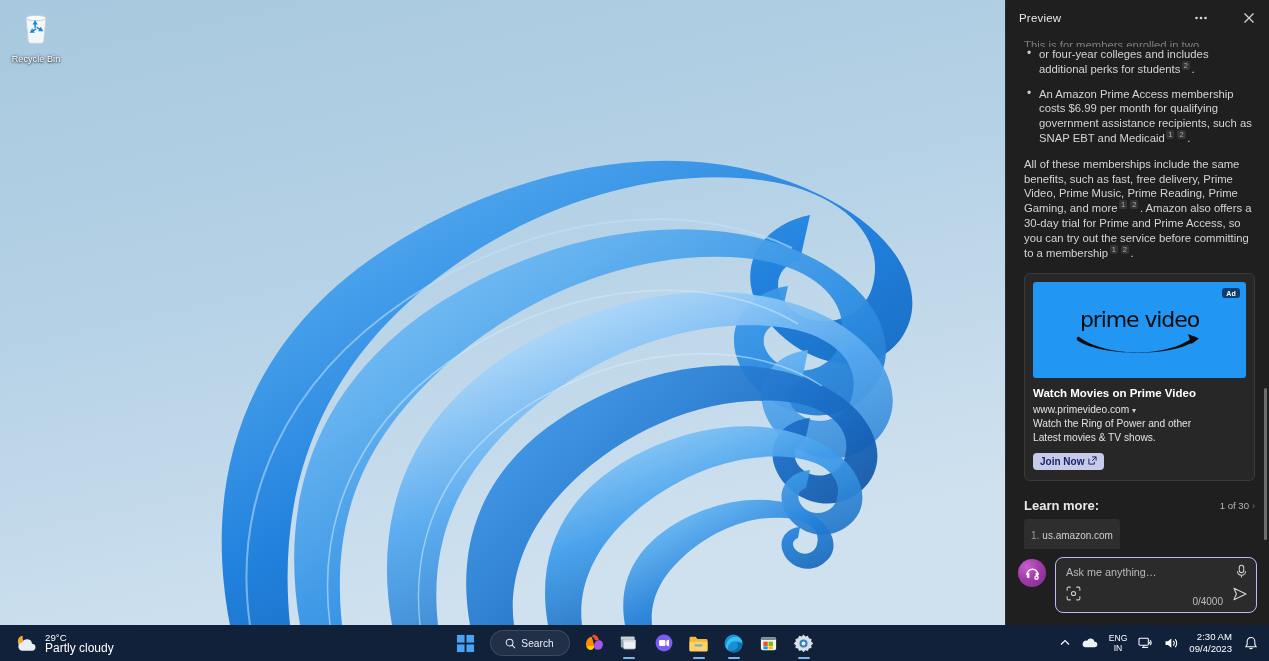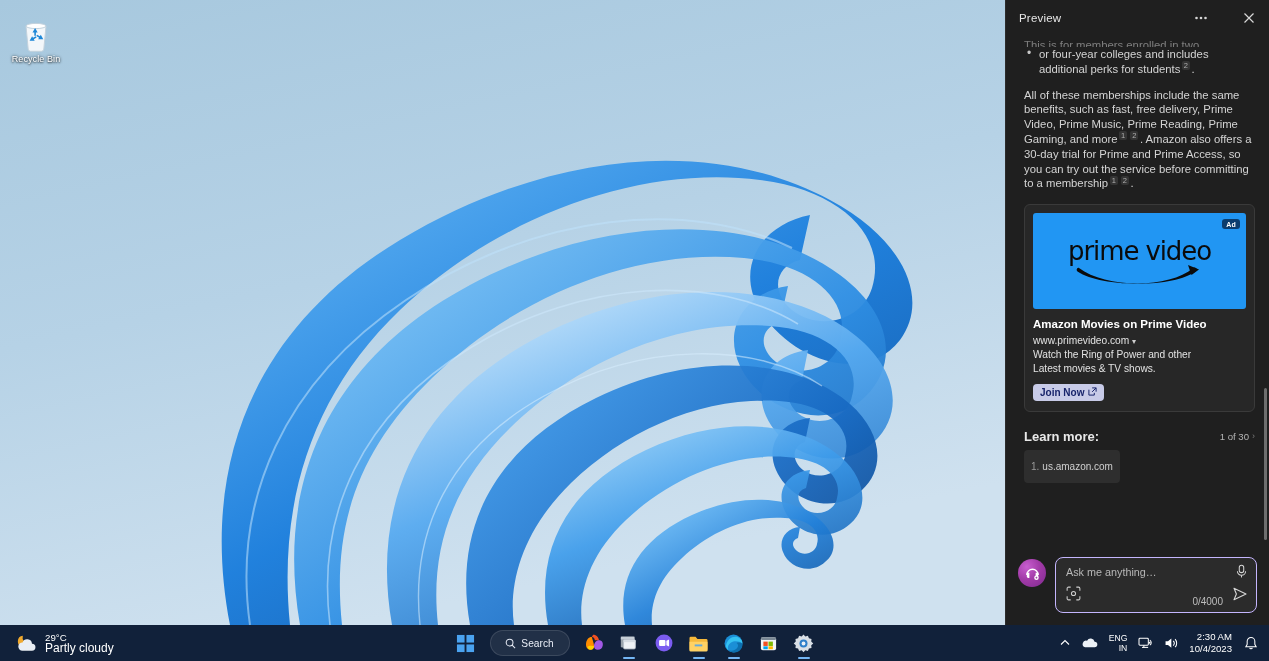--- a/index.html
+++ b/index.html
@@ -14,22 +14,22 @@
   #desktop {
     position: absolute; left: 0; top: 0; width: 1005px; height: 625px;
     background: linear-gradient(150deg,#9dc0da 0%, #a9c9df 28%, #b9d4e6 55%, #cfe0ee 100%);
     overflow: hidden;
   }
   .wp-wrap { position:absolute; left:0; top:0; width:1005px; height:625px; }
   .wp-wrap svg { display:block; }
 
   
   #recycle-bin {
-    position: absolute; left: 4px; top: 20px; width: 64px; height: 56px;
-    display: flex; flex-direction: column; align-items: center; gap: 2px;
+    position: absolute; left: 4px; top: 12px; width: 64px; height: 56px;
+    display: flex; flex-direction: column; align-items: center; gap: 10px;
     cursor: default;
   }
   #recycle-bin .rb-label {
     font-size: 9px; color: #fff; text-align: center; line-height: 10px;
     text-shadow: 0 0 3px rgba(0,0,0,.75), 0 1px 2px rgba(0,0,0,.6);
     letter-spacing: .1px;
   }
 
   
   #copilot-panel {
@@ -78,21 +78,21 @@
     position: relative; width: 100%; height: 96px; background: #2196f3;
     border-radius: 3px; display: flex; flex-direction: column;
     align-items: center; justify-content: center; overflow: hidden;
   }
   #ad-badge {
     position: absolute; right: 6px; top: 6px; background: #0b3d6e; color: #fff;
     font-size: 7px; font-weight: bold; border-radius: 3px; padding: 1.5px 4px;
     letter-spacing: .2px;
   }
   #prime-video-wordmark {
-    font-size: 26px; color: #0b0b0b; letter-spacing: -1.1px;
+    font-size: 22px; color: #0b0b0b; letter-spacing: -1.1px;
     font-family: "DejaVu Sans", sans-serif; line-height: 26px; margin-top: 4px;
   }
   #amazon-smile { margin-top: -2px; }
   #ad-title {
     margin-top: 8px; color: #ffffff; font-size: 11.5px; font-weight: bold;
     line-height: 14px;
   }
   #ad-url { margin-top: 3px; color: #e2e2e2; font-size: 10.2px; line-height: 13px; }
   #ad-url .caret { font-size: 8px; color: #cfcfcf; }
   .ad-desc { color: #e2e2e2; font-size: 10.2px; line-height: 13.4px; }
@@ -184,21 +184,21 @@
 
   #tray {
     position: absolute; right: 0; height: 36px; display: flex; align-items: center;
     gap: 0; padding-right: 6px;
   }
   .tray-btn {
     height: 30px; display: flex; align-items: center; justify-content: center;
     border-radius: 4px; cursor: pointer; padding: 0 5px;
   }
   #lang-indicator {
-    display: flex; flex-direction: column; align-items: flex-end;
+    display: flex; flex-direction: column; align-items: center;
     color: #fff; font-size: 8.6px; line-height: 10px; padding: 0 6px; cursor: pointer;
   }
   #clock {
     display: flex; flex-direction: column; align-items: flex-end;
     color: #fff; font-size: 9.6px; line-height: 12px; padding: 0 7px 0 4px; cursor: pointer;
   }
   svg { display: block; }
 </style>
 </head>
 <body>
@@ -301,36 +301,39 @@
 
     <div id="panel-scroll">
 
       <div class="clip-line">This is for members enrolled in two</div>
 
       <ul class="bullets">
         <li>
           <span>or four-year colleges and includes</span>
           <span>additional perks for students</span><sup class="cite">2</sup><span>.</span>
         </li>
+        <li>
+          <span>An Amazon Prime Access membership costs $6.99 per month for qualifying government assistance recipients, such as SNAP EBT and Medicaid</span><sup class="cite">1</sup><sup class="cite">2</sup><span>.</span>
+        </li>
       </ul>
 
       <div class="para"><span>All of these memberships include the same benefits, such as fast, free delivery, Prime Video, Prime Music, Prime Reading, Prime Gaming, and more</span><sup class="cite">1</sup><sup class="cite">2</sup><span>. Amazon also offers a 30-day trial for Prime and Prime Access, so you can try out the service before committing to a membership</span><sup class="cite">1</sup><sup class="cite">2</sup><span>.</span></div>
 
       <div id="ad-card">
         <div id="ad-image">
           <div id="ad-badge">Ad</div>
           <div id="prime-video-wordmark">prime video</div>
           <div id="amazon-smile">
             <svg width="130" height="26" viewBox="0 0 130 26">
               <path d="M4 6 C30 26 94 27 118 6 C120 4.6 123 6.4 121 9 C100 26 28 26 2.5 9.5 C0.8 8.4 2 4.8 4 6 Z" fill="#0b0b0b"></path>
               <path d="M113 3 L124 7.5 L116.5 13 Z" fill="#0b0b0b"></path>
             </svg>
           </div>
         </div>
-        <div id="ad-title">Amazon Movies on Prime Video</div>
+        <div id="ad-title">Watch Movies on Prime Video</div>
         <div id="ad-url">
           <span>www.primevideo.com</span>
           <span class="caret">▾</span>
         </div>
         <div class="ad-desc">Watch the Ring of Power and other</div>
         <div class="ad-desc">Latest movies &amp; TV shows.</div>
         <button id="join-now-button">
           <span>Join Now</span>
           <span>
             <svg width="9" height="9" viewBox="0 0 10 10">
@@ -529,21 +532,21 @@
       </div>
       <div class="tray-btn">
         <svg width="16" height="14" viewBox="0 0 17 15">
           <path d="M1.6 5.6 h2.6 L7.8 2.6 v10 L4.2 9.6 H1.6 Z" fill="#ffffff"></path>
           <path d="M9.8 5.2 a3.6 3.6 0 0 1 0 5" stroke="#ffffff" stroke-width="1.1" fill="none"></path>
           <path d="M11.8 3.4 a6.3 6.3 0 0 1 0 8.6" stroke="#ffffff" stroke-width="1.1" fill="none"></path>
         </svg>
       </div>
       <div id="clock">
         <span>2:30 AM</span>
-        <span>10/4/2023</span>
+        <span>09/4/2023</span>
       </div>
       <div class="tray-btn">
         <svg width="14" height="15" viewBox="0 0 15 16">
           <path d="M7.5 1.6 a4.1 4.1 0 0 0 -4.1 4.1 v3.2 L2 11.4 h11 L11.6 8.9 V5.7 A4.1 4.1 0 0 0 7.5 1.6 Z" stroke="#ffffff" stroke-width="1.1" fill="none"></path>
           <path d="M6 12.6 a1.6 1.6 0 0 0 3 0" stroke="#ffffff" stroke-width="1.1" fill="none"></path>
         </svg>
       </div>
     </div>
   </div>
 </div>

